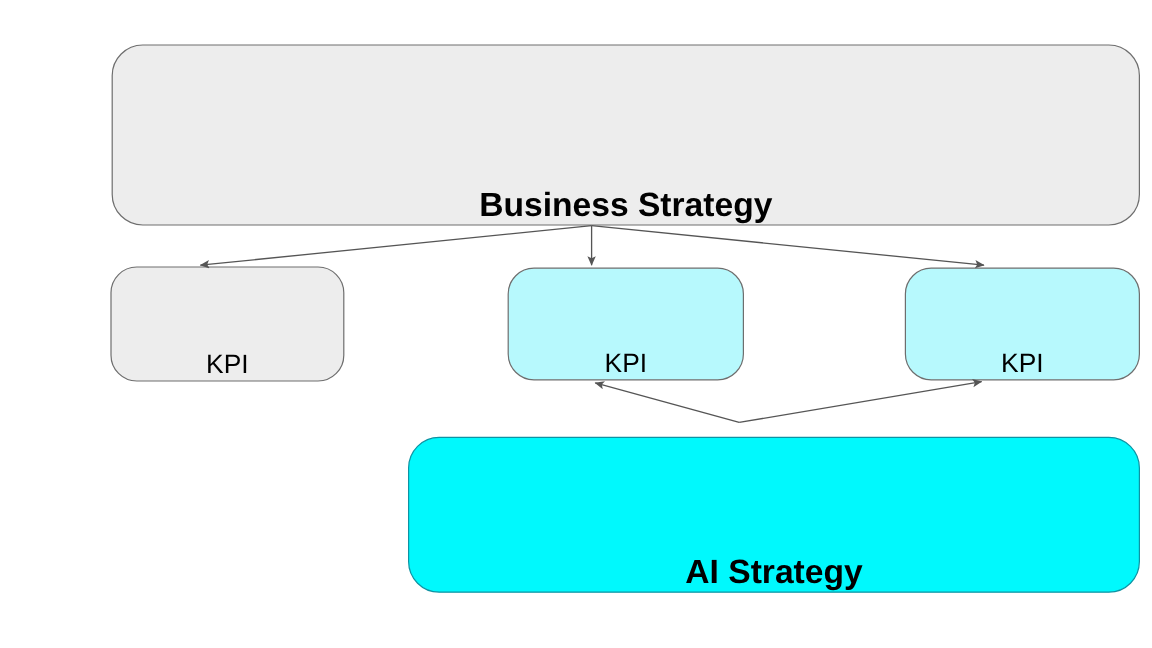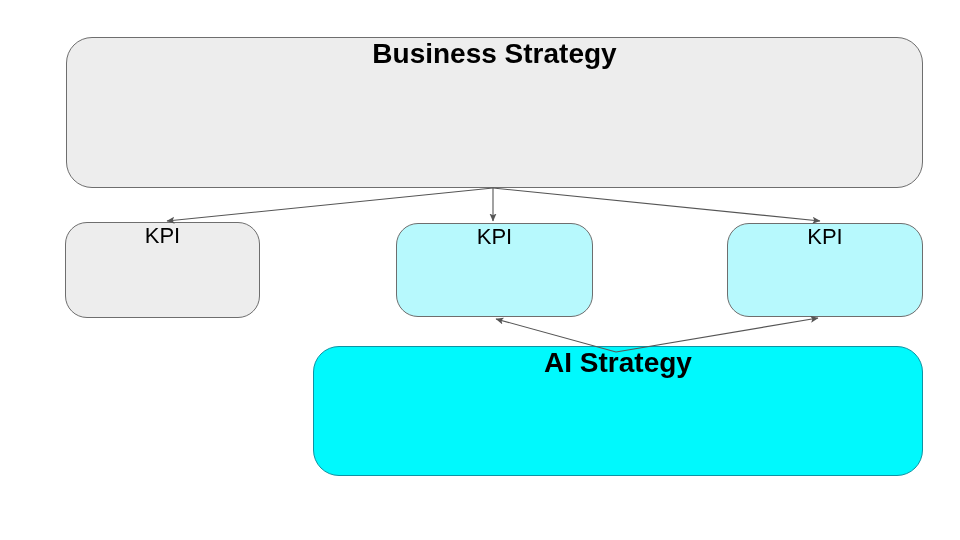--- a/index.html
+++ b/index.html
@@ -8,24 +8,25 @@
     width: 960px;
     height: 540px;
     background: var(--canvas-bg, #ffffff);
     overflow: hidden;
     font-family: "Liberation Sans", sans-serif;
     color: #000;
   }
   .node {
     position: absolute;
     display: flex;
-    align-items: flex-start;
+    align-items: flex-end;
     justify-content: center;
     box-sizing: border-box;
     text-align: center;
+    margin-left: 27px;
   }
   .node-business {
     left: 66px; top: 37px; width: 857px; height: 151px;
     background: var(--gray-fill, #EDEDED);
     border: 1.3px solid var(--border-gray, #6E6E6E);
     border-radius: 26px;
     font-size: 28px;
     font-weight: bold;
   }
   .node-kpi {
@@ -42,21 +43,21 @@
     left: 396px; top: 223px; width: 197px; height: 94px;
     background: var(--light-cyan-fill, #B7F9FD);
     border: 1.3px solid var(--border-gray, #6E6E6E);
   }
   .node-kpi-right {
     left: 727px; top: 223px; width: 196px; height: 94px;
     background: var(--light-cyan-fill, #B7F9FD);
     border: 1.3px solid var(--border-gray, #6E6E6E);
   }
   .node-ai {
-    left: 313px; top: 346px; width: 610px; height: 130px;
+    left: 313px; top: 364px; width: 610px; height: 130px;
     background: var(--cyan-fill, #00F9FD);
     border: 1.3px solid var(--border-cyan, #0E93A3);
     border-radius: 26px;
     font-size: 28px;
     font-weight: bold;
   }
   svg.arrows {
     position: absolute;
     left: 0; top: 0;
     width: 960px; height: 540px;

